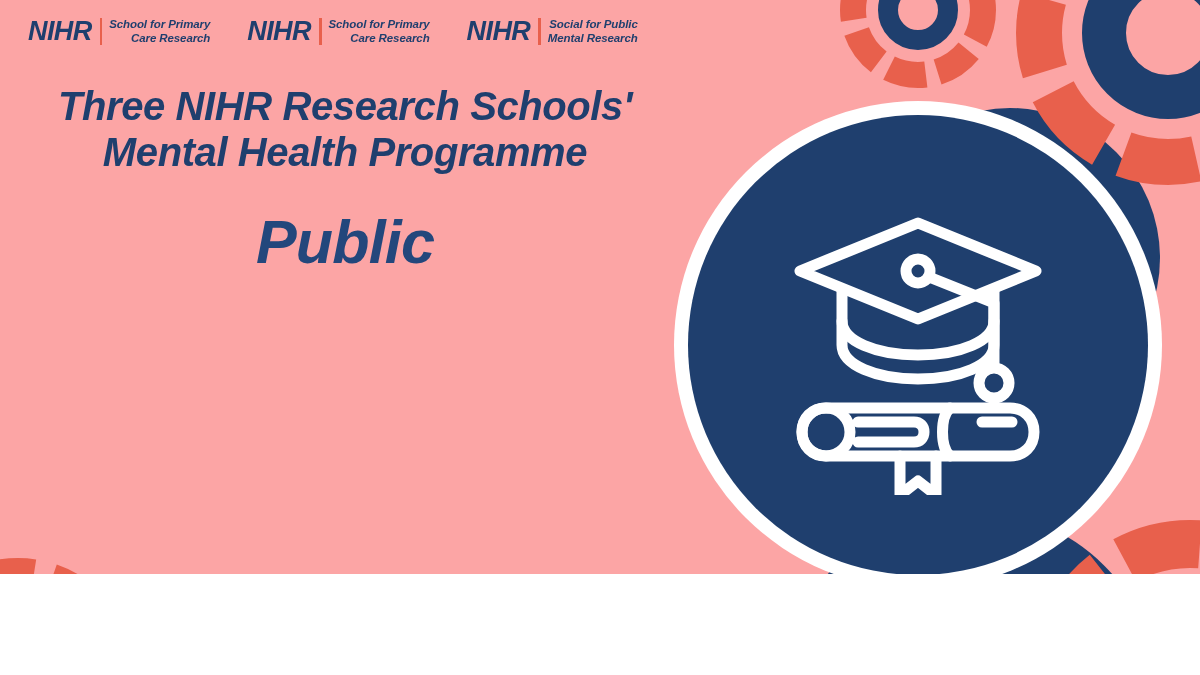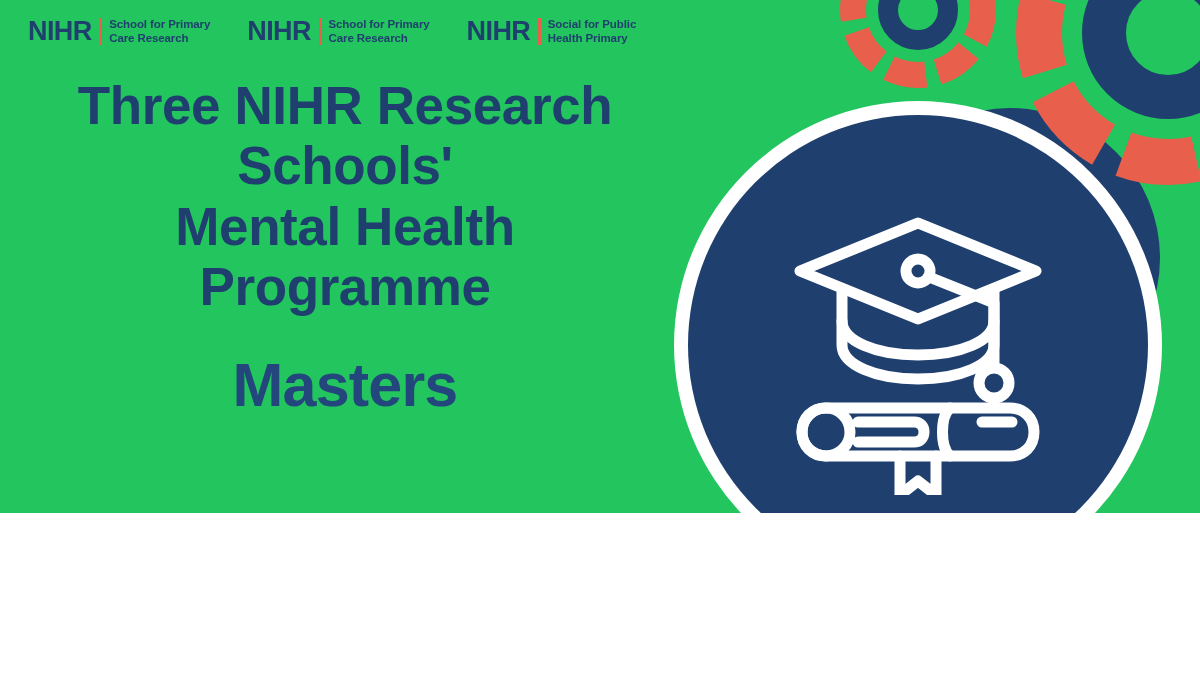--- a/index.html
+++ b/index.html
@@ -7,23 +7,24 @@
     margin: 0;
     padding: 0;
     background: #ffffff;
   }
   body {
     font-family: "Liberation Sans", "DejaVu Sans", sans-serif;
   }
   #poster {
     position: relative;
     width: 1200px;
-    height: 513px;
+    height: 574px;
     overflow: hidden;
-    background: #22c55e;
+    background: #fca5a5;
+    font-style: italic;
   }
 
   
   #decor {
     position: absolute;
     left: 0; top: 0;
     width: 1200px;
     height: 675px;
     pointer-events: none;
   }
@@ -58,38 +59,39 @@
     margin: 0 7px 0 8px;
     flex: none;
   }
   .logo-sub {
     color: #1F3F6E;
     font-size: 11.5px;
     font-weight: bold;
     line-height: 1.18;
     letter-spacing: -0.1px;
     white-space: nowrap;
+    text-align: right;
   }
 
   
   #text-col {
     position: absolute;
     left: 0;
     top: 76px;
     width: 690px;
     z-index: 5;
     text-align: center;
   }
   #headline {
     color: #1F3F6E;
-    font-size: 53px;
+    font-size: 40px;
     font-weight: bold;
     line-height: 1.14;
     letter-spacing: -0.4px;
-    margin: 0 auto;
+    margin: 8px auto;
     width: 640px;
   }
   #headline .hl-line { display: block; }
 
   #main-title {
     color: #23477C;
     font-size: 61px;
     font-weight: bold;
     line-height: 1.30;
     letter-spacing: -0.8px;
@@ -204,35 +206,35 @@
         <span>School for Primary</span><br>
         <span>Care Research</span>
       </span>
     </div>
 
     <div class="logo-lockup">
       <span class="logo-nihr">NIHR</span>
       <span class="logo-rule"></span>
       <span class="logo-sub">
         <span>Social for Public</span><br>
-        <span>Health Primary</span>
+        <span>Mental Research</span>
       </span>
     </div>
 
   </div>
 
   <div id="text-col">
 
     <div id="headline">
       <span class="hl-line">Three NIHR Research Schools'</span>
       <span class="hl-line">Mental Health Programme</span>
     </div>
 
     <div id="main-title">
-      <span class="mt-line">Masters</span>
+      <span class="mt-line">Public</span>
     </div>
 
     <div id="deadline">
     </div>
 
   </div>
 
   <div id="emblem">
     <div id="emblem-disc"></div>
 

